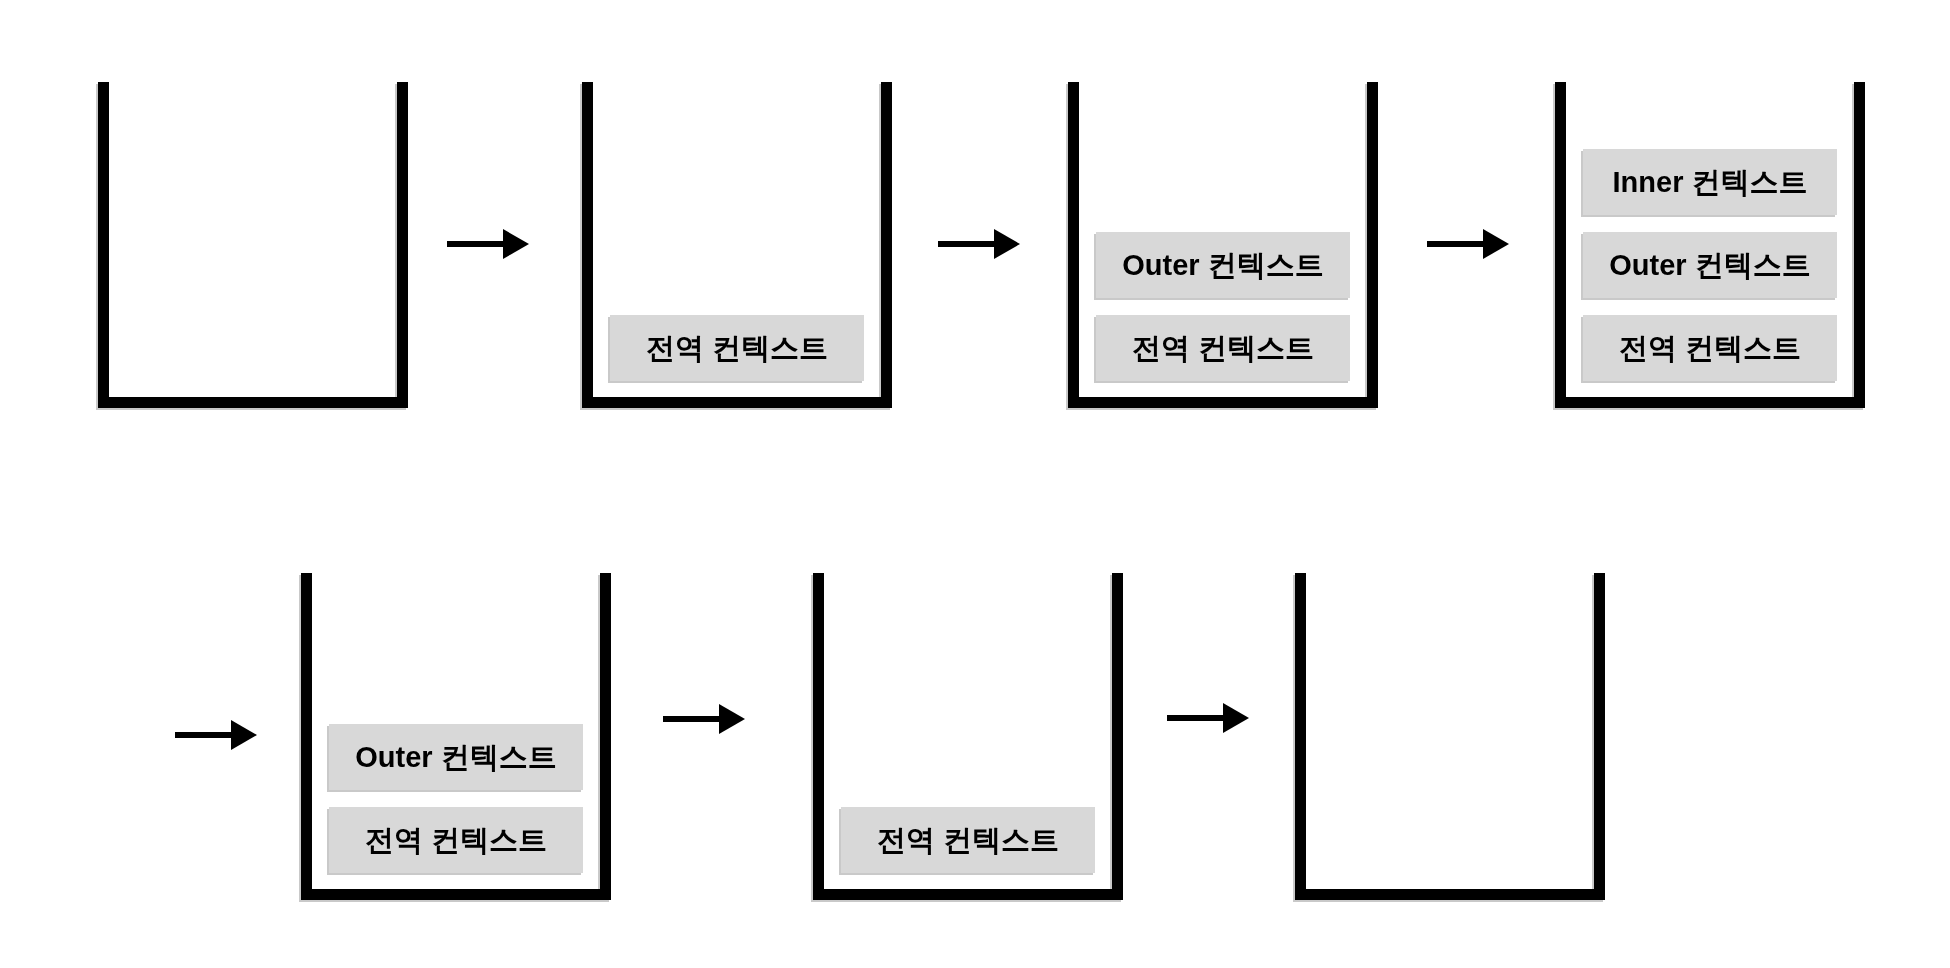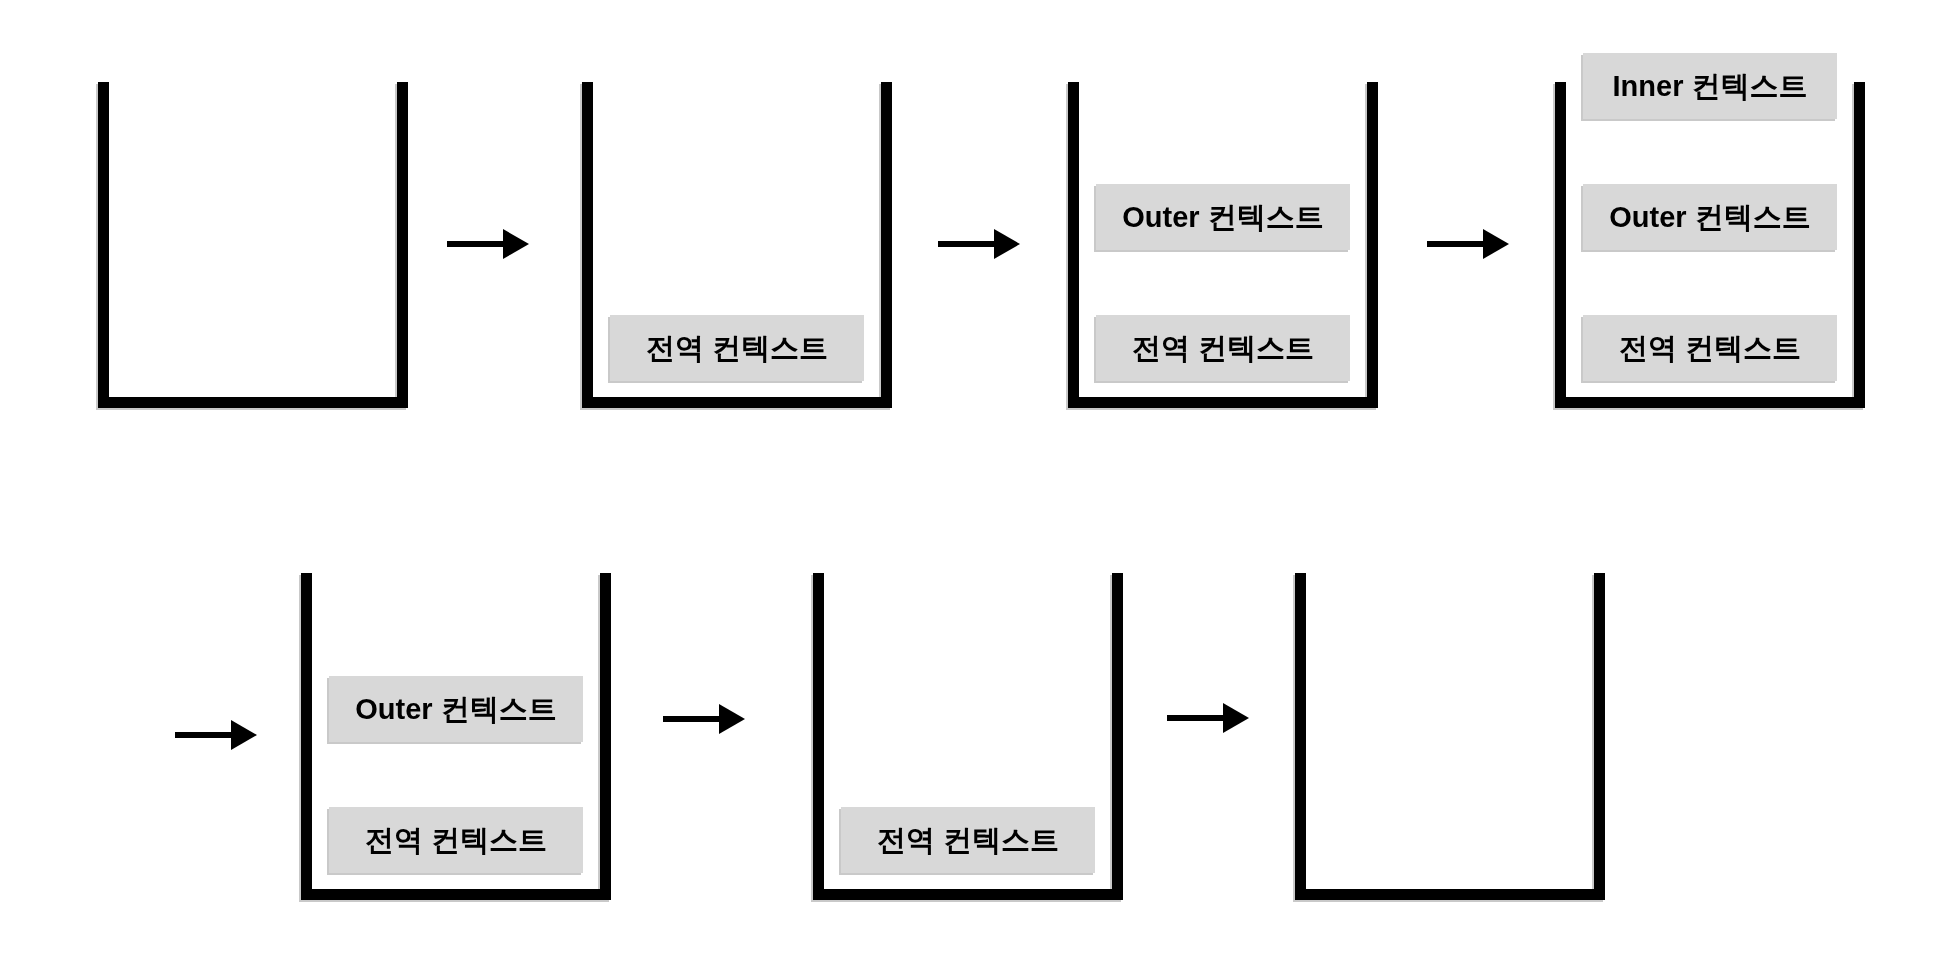--- a/index.html
+++ b/index.html
@@ -37,21 +37,20 @@
     height: 66px;
     background: #d8d8d8;
     color: #000000;
     display: flex;
     align-items: center;
     justify-content: center;
     font-size: 29px;
     font-weight: 700;
     line-height: 1;
     white-space: nowrap;
-    margin-top: 48px;
   }
   
   .arrow {
     position: absolute;
     width: 82px; height: 30px;
   }
   .arrow::before {
     content: "";
     position: absolute;
     left: 0; top: 12px;

